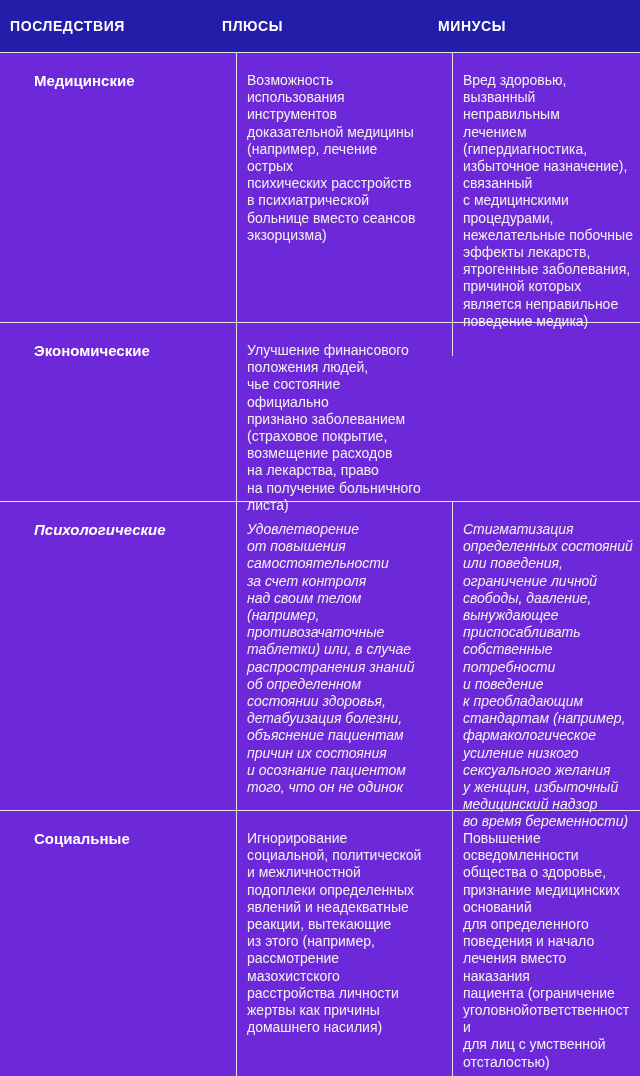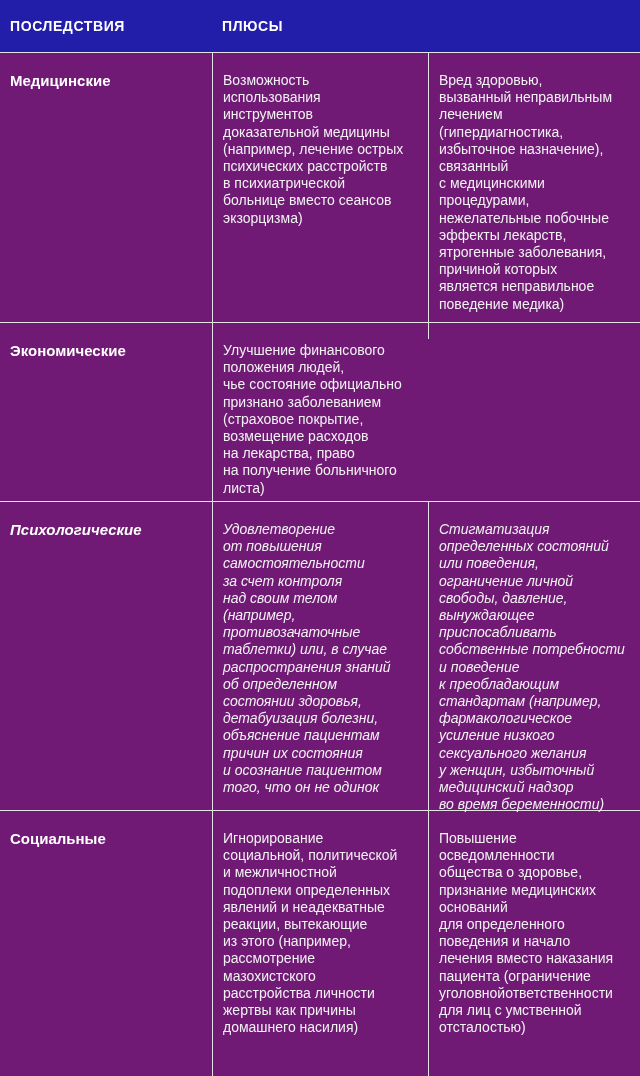--- a/index.html
+++ b/index.html
@@ -1,20 +1,20 @@
 <!DOCTYPE html>
 <html><head>
 <meta charset="utf-8">
 <style>
   * { margin: 0; padding: 0; box-sizing: border-box; }
   html, body { background: #050505; }
   .page {
     width: 640px;
     height: 1076px;
-    background: #701a75;
+    background: #6d28d9;
     font-family: "Liberation Sans", sans-serif;
     color: #ffffff;
     overflow: hidden;
     position: relative;
   }
   .header-row {
     display: grid;
     grid-template-columns: 212px 216px 212px;
     height: 52px;
     background: #231eaa;
@@ -34,40 +34,42 @@
   }
   .body-row:first-of-type { border-top: none; }
   .row-1 { height: 270px; }
   .row-2 { height: 179px; }
   .row-3 { height: 309px; font-style: italic; }
   .row-4 { height: 332px; }
   .cell {
     padding: 19px 6px 26px 10px;
     font-size: 14px;
     line-height: 17.2px;
+    margin-left: 24px;
   }
   .cell + .cell { border-left: 1px solid #e3e3e3; }
   .category-cell {
     font-weight: bold;
     font-size: 15px;
   }
   .text-cell {
     white-space: pre-line;
     word-wrap: break-word;
     color: #f2f2f2;
   }
 </style>
 </head>
 <body>
 
 <div class="page">
 
   <div class="header-row">
     <div class="header-cell">ПОСЛЕДСТВИЯ</div>
     <div class="header-cell">ПЛЮСЫ</div>
+    <div class="header-cell">МИНУСЫ</div>
   </div>
 
   <div class="body-row row-1">
     <div class="cell category-cell">Медицинские</div>
     <div class="cell text-cell">Возможность
 использования
 инструментов
 доказательной медицины
 (например, лечение острых
 психических расстройств

